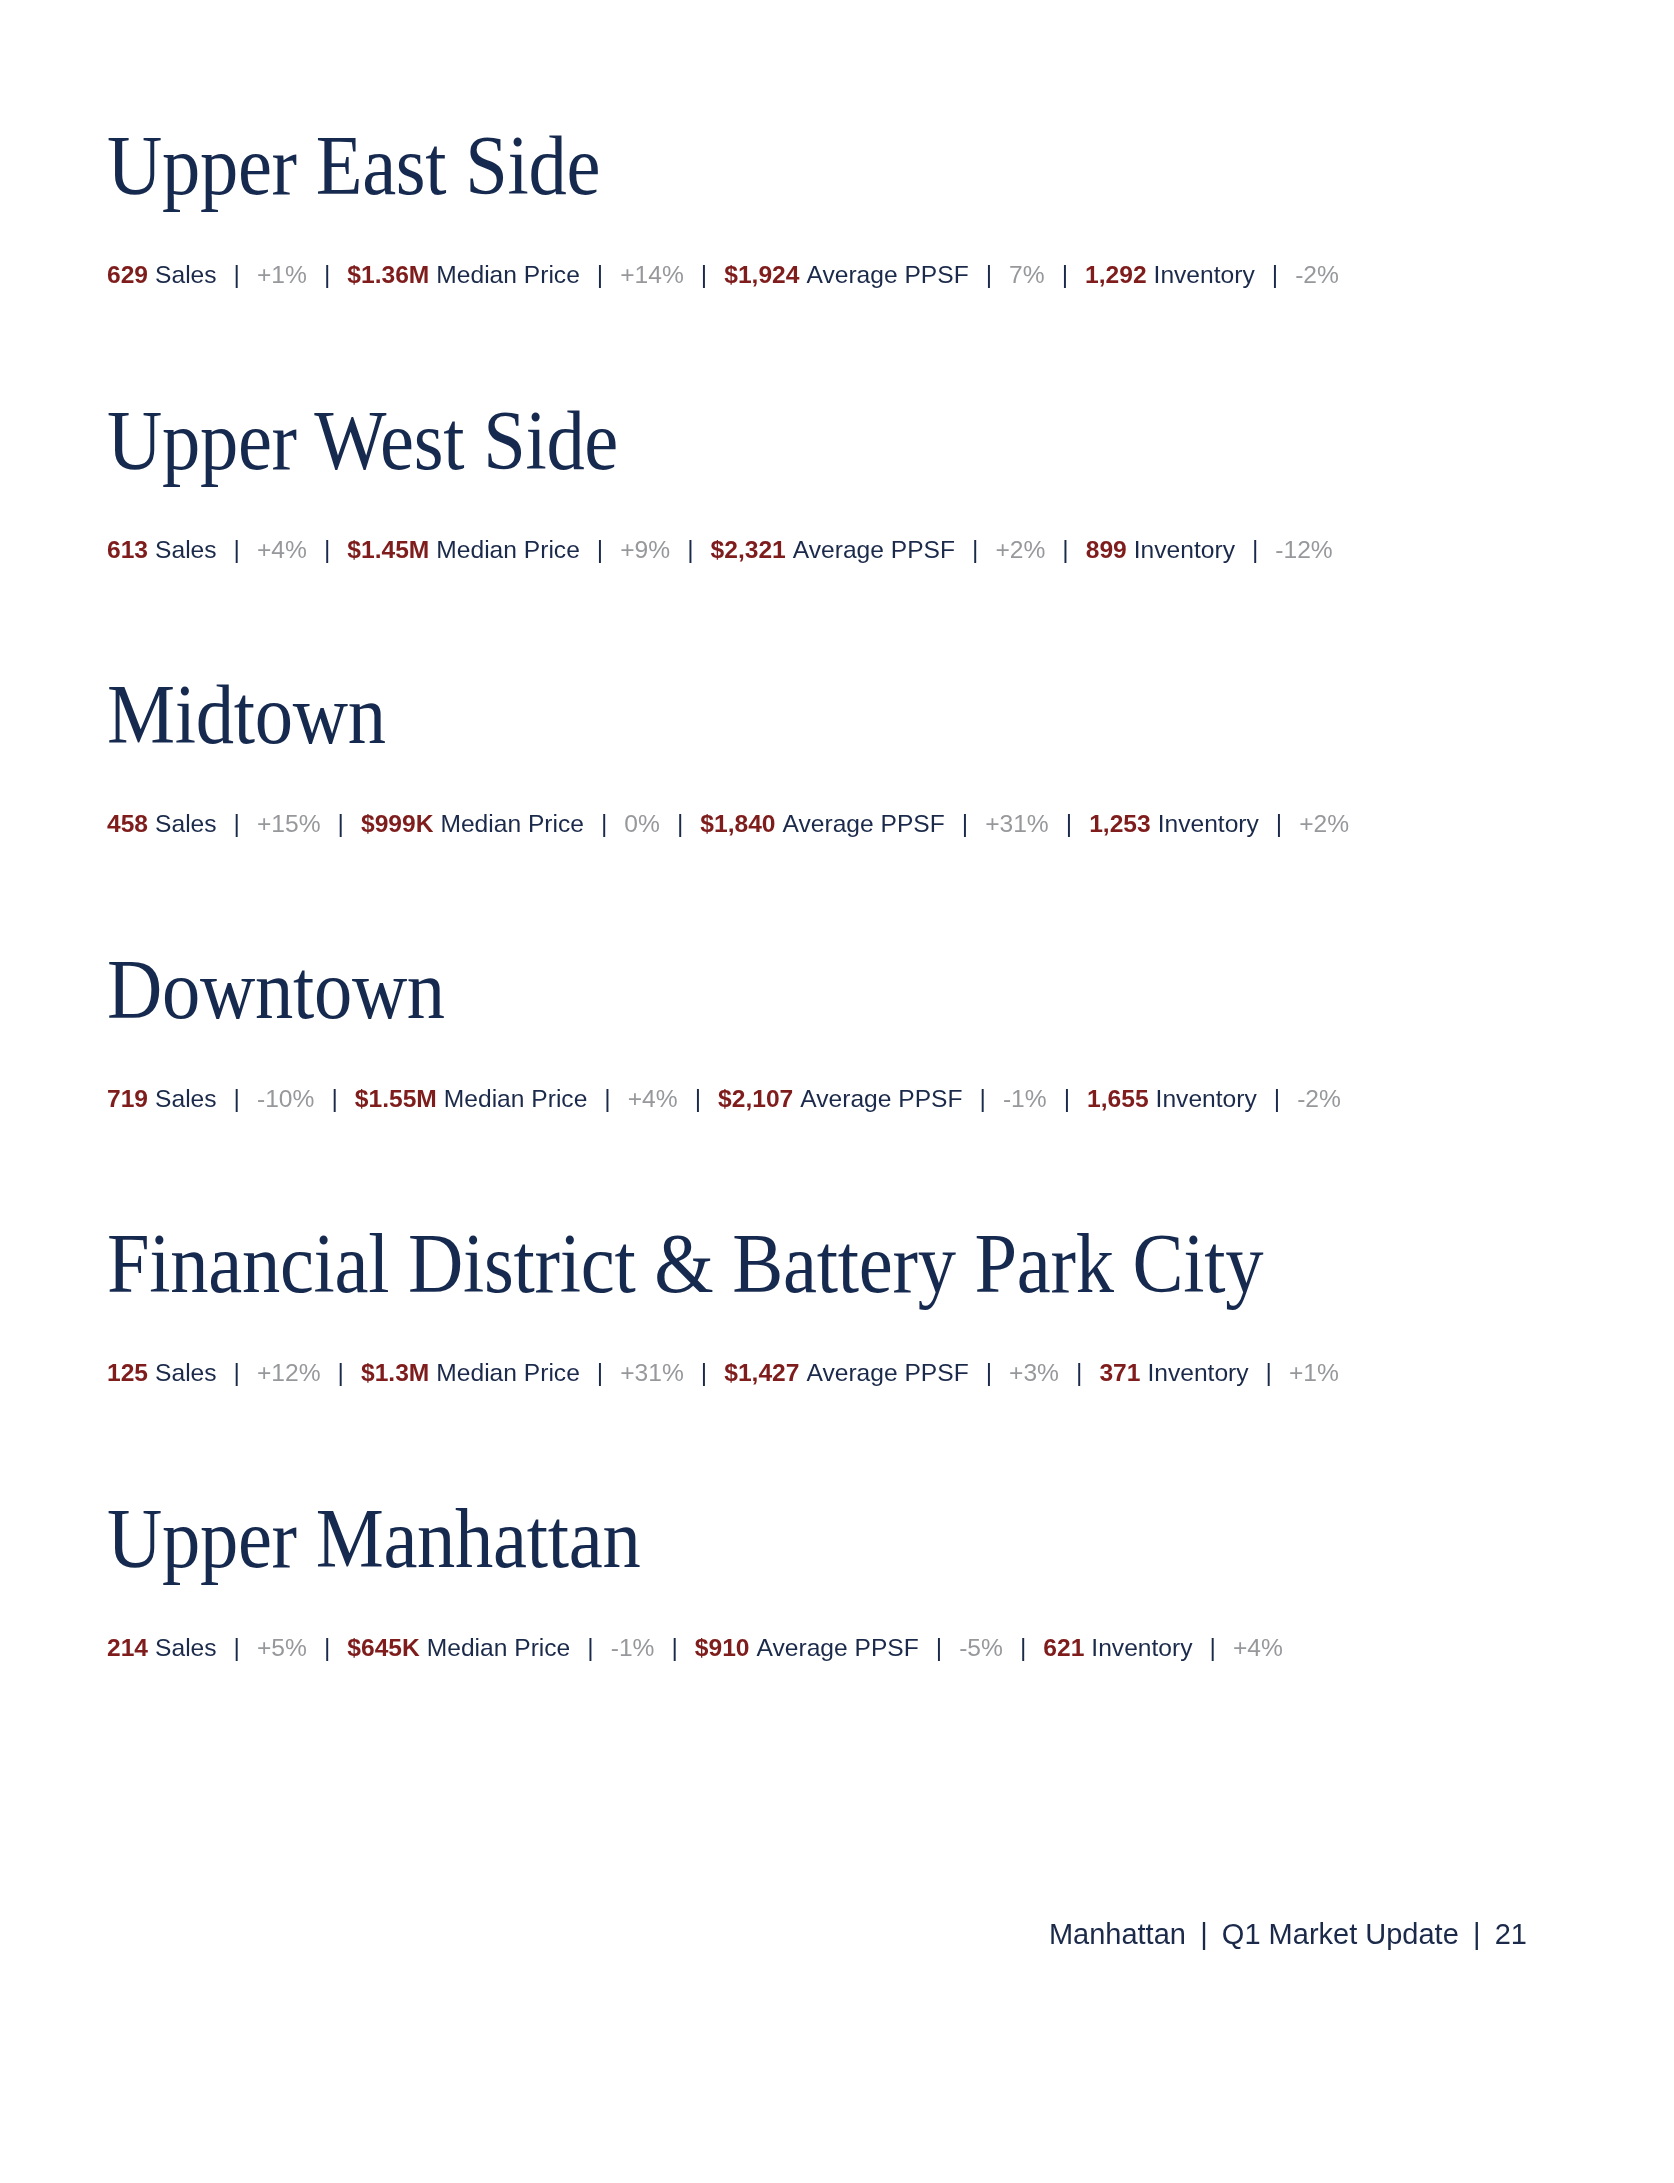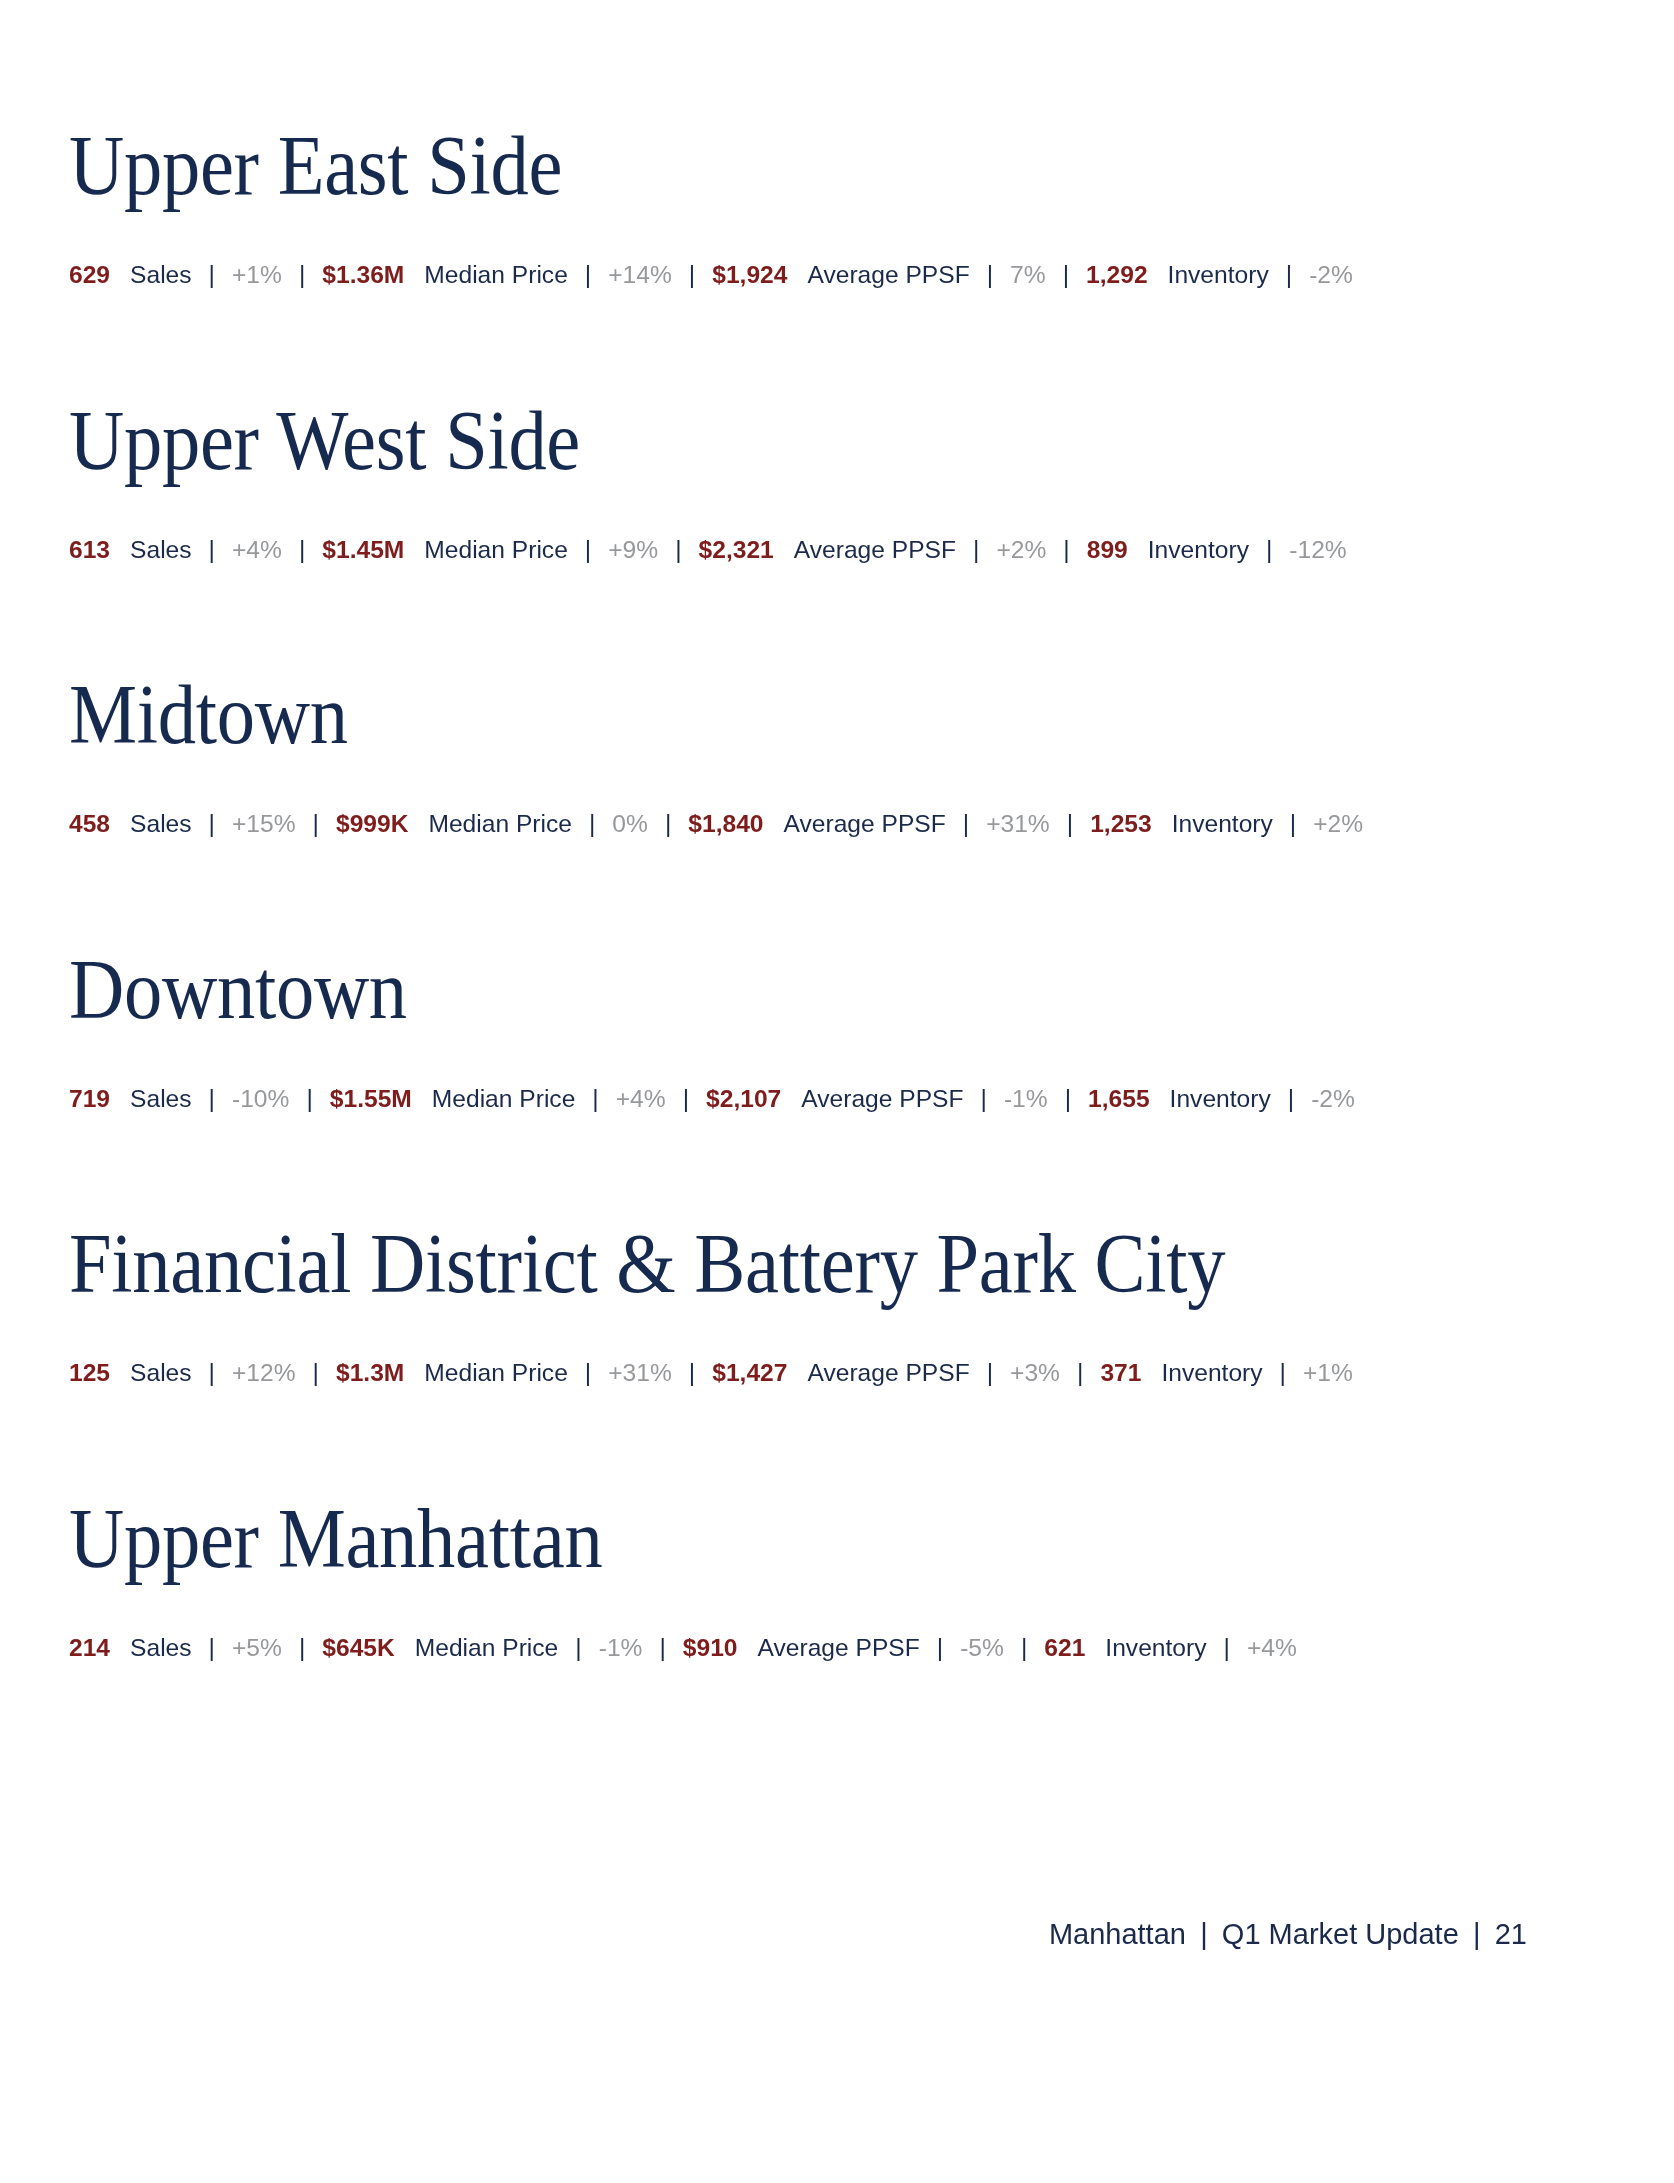--- a/index.html
+++ b/index.html
@@ -5,21 +5,21 @@
   * { box-sizing: border-box; }
   html, body { margin: 0; padding: 0; background: #ffffff; }
   .page {
     position: relative;
     width: 1674px;
     height: 2183px;
     background: #ffffff;
     overflow: hidden;
     font-family: "Liberation Sans", sans-serif;
   }
-  .content { padding: 123px 147px 0 69px; }
+  .content { padding: 123px 147px 0 107px; }
   .neighborhood { margin-bottom: 110px; }
   .title {
     margin: 0;
     font-family: "Liberation Serif", serif;
     font-weight: 400;
     font-size: 85px;
     line-height: 1;
     color: #16294e;
     letter-spacing: -0.3px;
     white-space: nowrap;
@@ -27,21 +27,21 @@
     transform-origin: 0 50%;
   }
   .stats {
     margin: 55px 0 0 0;
     font-size: 24.6px;
     line-height: 1;
     color: #1b2a4a;
     white-space: nowrap;
   }
   .stat-value { font-weight: 700; color: #7f1d1d; }
-  .stat-label { color: #1b2a4a; margin-left: 20px; }
+  .stat-label { color: #1b2a4a; margin-left: 7px; }
   .stat-change { color: #96989b; }
   .sep { color: #1b2a4a; margin: 0 17px; font-weight: 400; }
   .footer {
     position: absolute;
     top: 1920px;
     right: 147px;
     font-size: 29px;
     line-height: 1;
     color: #1b2a4a;
     white-space: nowrap;

